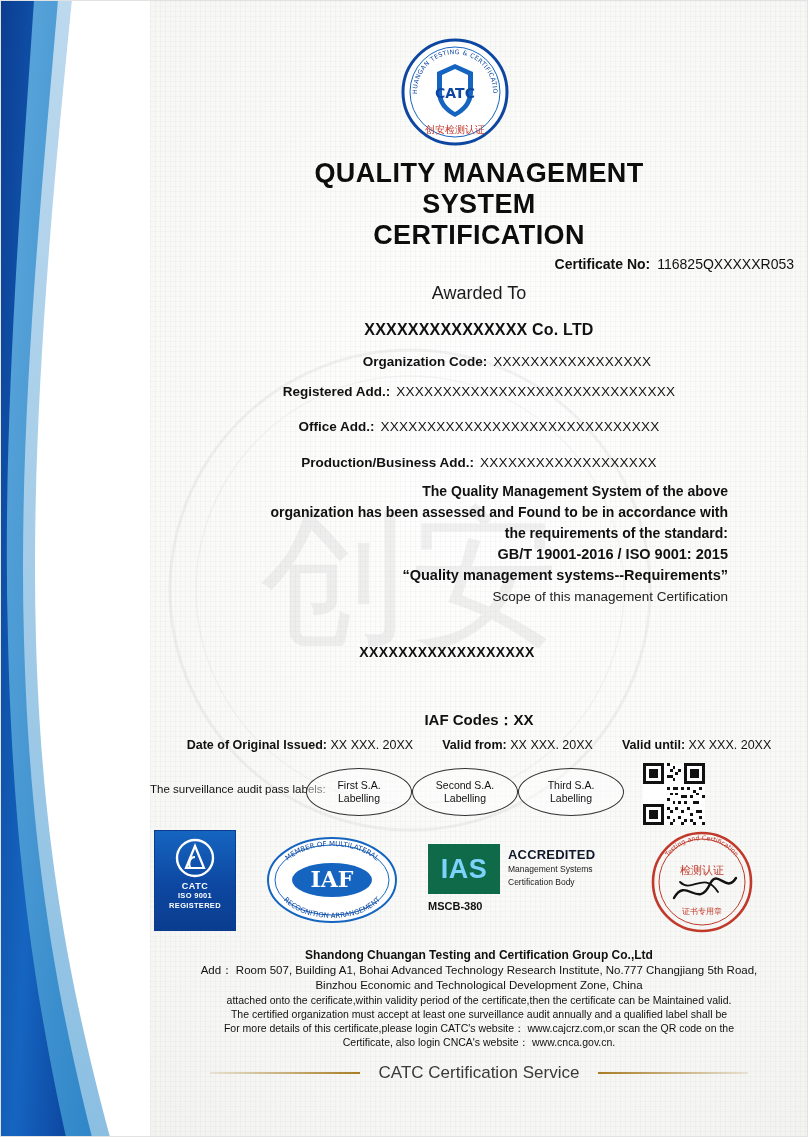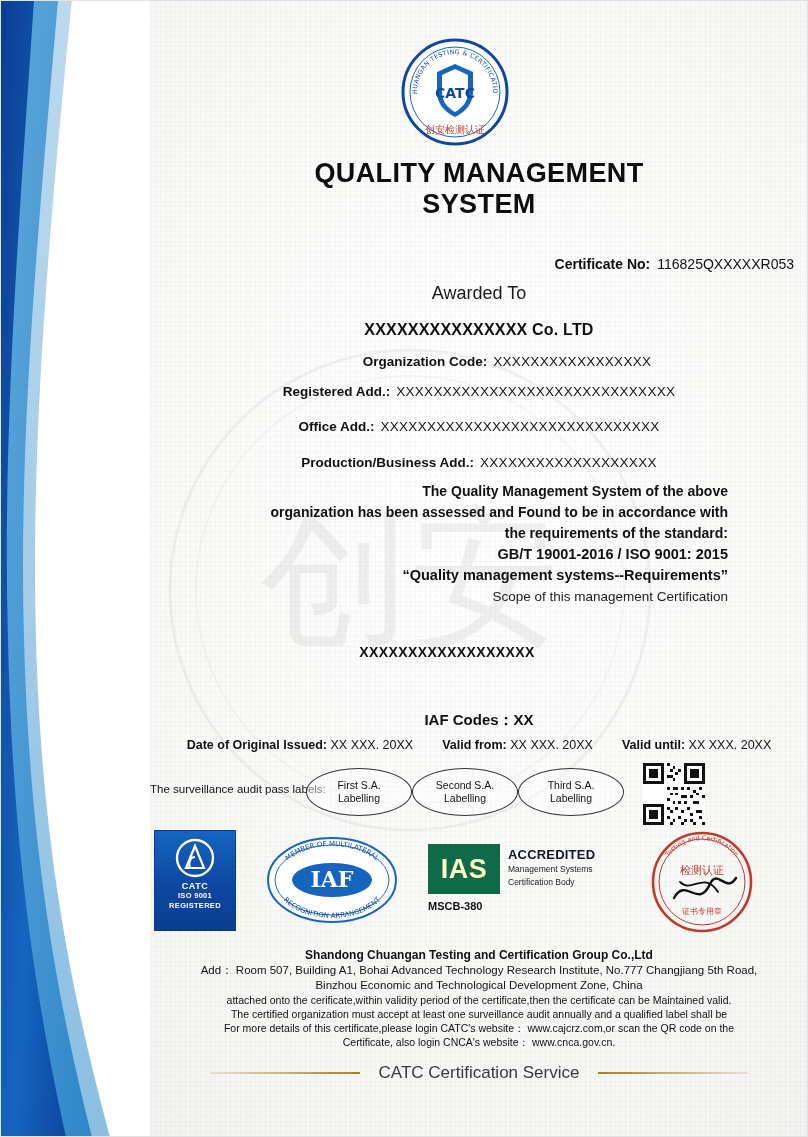--- a/index.html
+++ b/index.html
@@ -243,21 +243,21 @@
   }
 
   .ias-mark {
     position: absolute;
     left: 278px; top: 14px;
     width: 210px; height: 78px;
   }
   .ias-box {
     width: 72px; height: 50px;
     background: #0f6a4a;
-    color: #fef9c3;
+    color: #7dd3fc;
     font-size: 27px;
     font-weight: bold;
     letter-spacing: 0.5px;
     display: flex; align-items: center; justify-content: center;
     float: left;
   }
   .ias-text {
     margin-left: 80px;
     padding-top: 3px;
   }
@@ -356,20 +356,21 @@
         <path d="M56 28 L74 36 L74 56 C74 68 66 76 56 81 C46 76 38 68 38 56 L38 36 Z" fill="#1565c0"></path>
         <path d="M56 33 L69 39 L69 56 C69 66 63 72 56 76 C49 72 43 66 43 56 L43 39 Z" fill="#ffffff"></path>
         <text x="56" y="62" text-anchor="middle" font-family="DejaVu Sans, sans-serif" font-size="14" font-weight="bold" fill="#0d47a1">CATC</text>
         <text x="56" y="97" text-anchor="middle" font-family="DejaVu Sans, sans-serif" font-size="10" fill="#c0392b">创安检测认证</text>
       </svg>
     </div>
 
     <div class="title">
       <div>QUALITY MANAGEMENT</div>
       <div>SYSTEM</div>
+      <div>CERTIFICATION</div>
     </div>
 
     <div class="cert-no">
       <span class="lbl">Certificate No:</span><span class="val">116825QXXXXXR053</span>
     </div>
 
     <div class="awarded">Awarded To</div>
     <div class="org-name">XXXXXXXXXXXXXXX Co. LTD</div>
 
     <div class="field f-orgcode">

